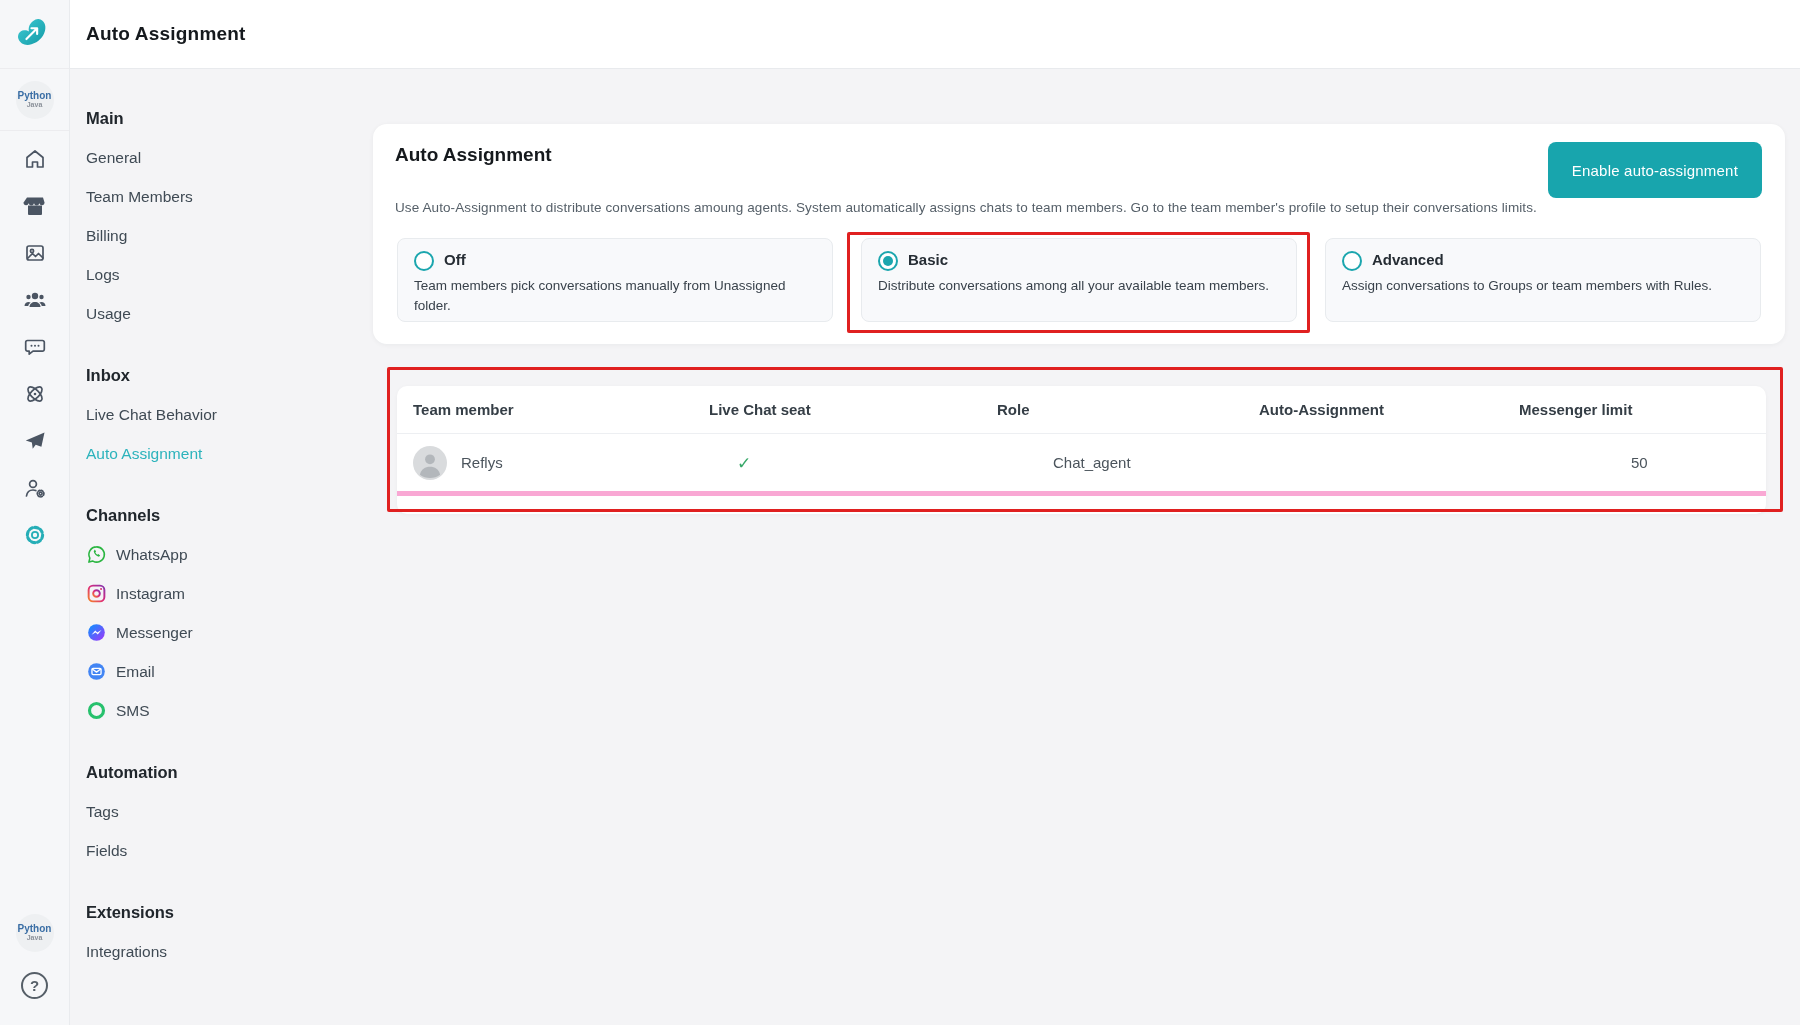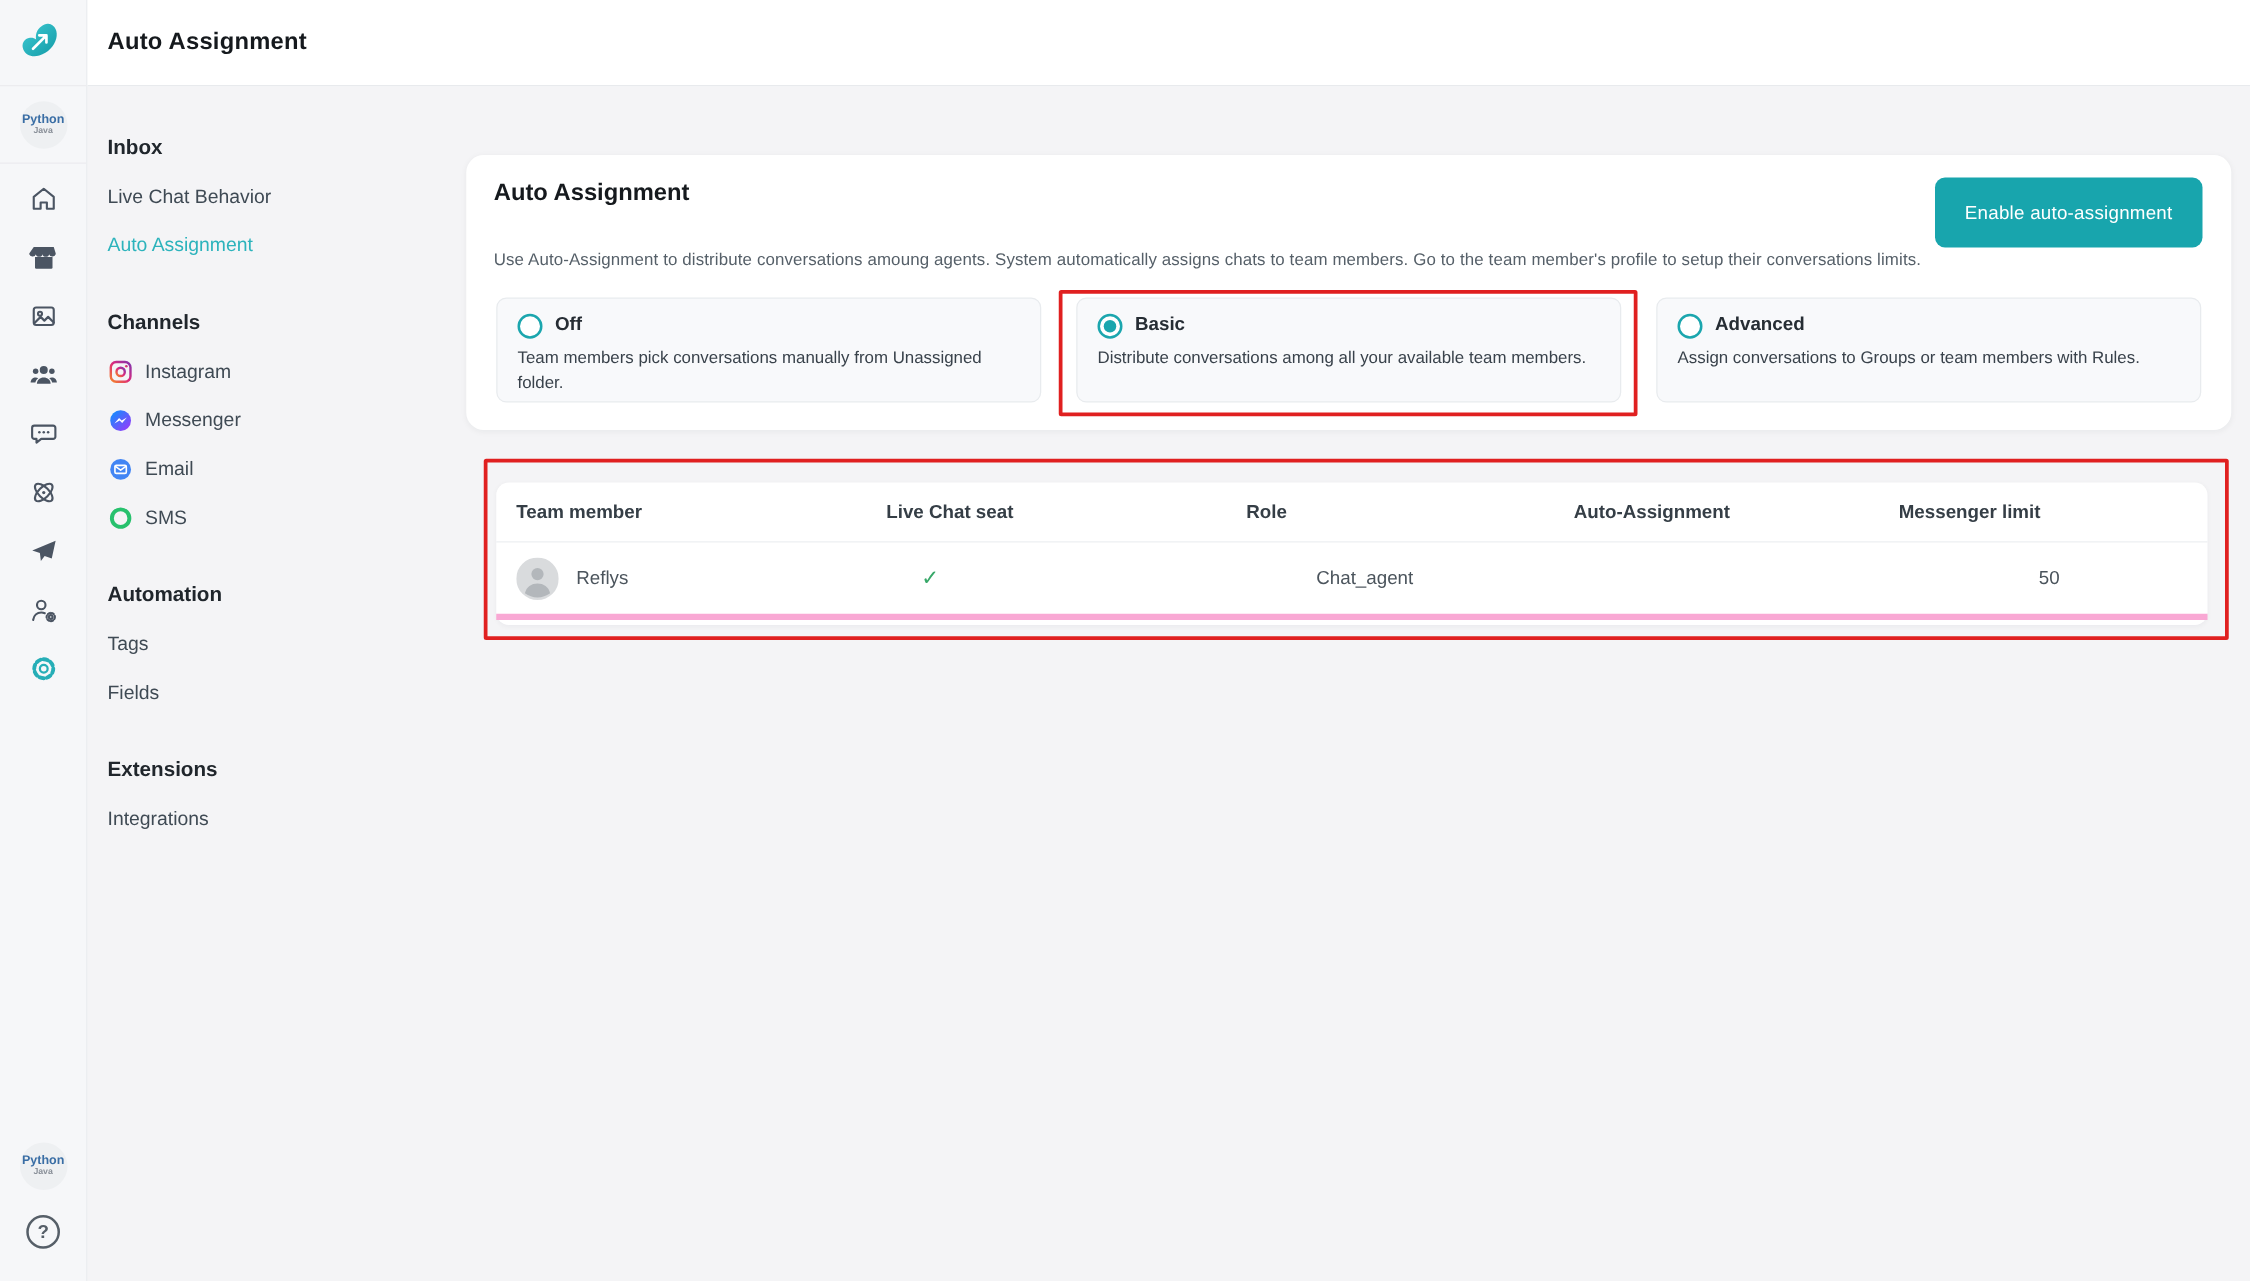--- a/index.html
+++ b/index.html
@@ -79,21 +79,21 @@
     position:relative; flex-shrink:0;
   }
   .option.selected .radio::after {
     content:""; position:absolute; left:3px; top:3px; width:10px; height:10px;
     border-radius:50%; background:#1ba6ae;
   }
   .opt-label { font-size:15px; font-weight:600; color:#262d34; }
   .opt-desc { margin-top:5px; font-size:13.5px; line-height:1.5; color:#39424b; }
 
   
-  .table-card { left:87px; top:317px; width:1369px; border-radius:10px; box-shadow:0 1px 4px rgba(25,35,45,.04); padding-bottom:4px; }
+  .table-card { left:87px; top:317px; width:1369px; border-radius:10px; box-shadow:0 1px 4px rgba(25,35,45,.04); padding-bottom:18px; }
   .tgrid { display:grid; grid-template-columns:296px 288px 262px 260px 1fr; align-items:center; padding-left:16px; }
   .thead { height:48px; border-bottom:1px solid #edeff2; }
   .thead div { font-size:15px; font-weight:600; color:#353e46; }
   .trow { height:62px; border-bottom:5px solid #f9a8d4;gap:28px; }
   .trow { font-size:15px; color:#4b545c; }
   .member-cell { display:flex; align-items:center; gap:14px; }
   .green-check { color:#38a869; font-size:17px; font-family:"DejaVu Sans", sans-serif; }
   .checkbox {
     width:19px; height:19px; border-radius:4px; background:#18a5ad; margin-left:8px;
     position:relative; cursor:pointer;
@@ -210,26 +210,43 @@
   <div class="right-col">
 
     <header class="app-header">
       <h1>Auto Assignment</h1>
     </header>
 
     <div class="body-row">
 
       <nav class="nav">
         <div class="nav-section">
+          <div class="nav-heading">Main</div>
+          <div class="nav-item">General</div>
+          <div class="nav-item">Team Members</div>
+          <div class="nav-item">Billing</div>
+          <div class="nav-item">Logs</div>
+          <div class="nav-item">Usage</div>
+        </div>
+        <div class="nav-section">
           <div class="nav-heading">Inbox</div>
           <div class="nav-item">Live Chat Behavior</div>
           <div class="nav-item active">Auto Assignment</div>
         </div>
         <div class="nav-section">
           <div class="nav-heading">Channels</div>
+          <div class="nav-item">
+            <span class="chan-icon">
+              <svg width="21" height="21" viewBox="0 0 24 24" fill="none" stroke="#2ab540" stroke-width="1.8" stroke-linecap="round" stroke-linejoin="round">
+                <path d="M12 3.3a8.7 8.7 0 0 0-7.6 12.9L3.3 20.7l4.6-1.2A8.7 8.7 0 1 0 12 3.3Z"></path>
+                <path d="M8.8 8.3c.3 2.8 3 5.7 6 6.3l1.4-1.6-2.2-1.5-1 .8c-.9-.6-1.9-1.6-2.4-2.6l.9-1-1.4-2.3z" fill="#2ab540" stroke="none"></path>
+              </svg>
+            </span>
+            <span>WhatsApp</span>
+          </div>
           <div class="nav-item">
             <span class="chan-icon">
               <svg width="21" height="21" viewBox="0 0 24 24" fill="none">
                 <defs>
                     <linearGradient id="ig" x1="0" y1="1" x2="1" y2="0">
                       <stop offset="0" stop-color="#f58529"></stop>
                       <stop offset=".5" stop-color="#dd2a7b"></stop>
                       <stop offset="1" stop-color="#8134af"></stop>
                     </linearGradient>
                   </defs>

